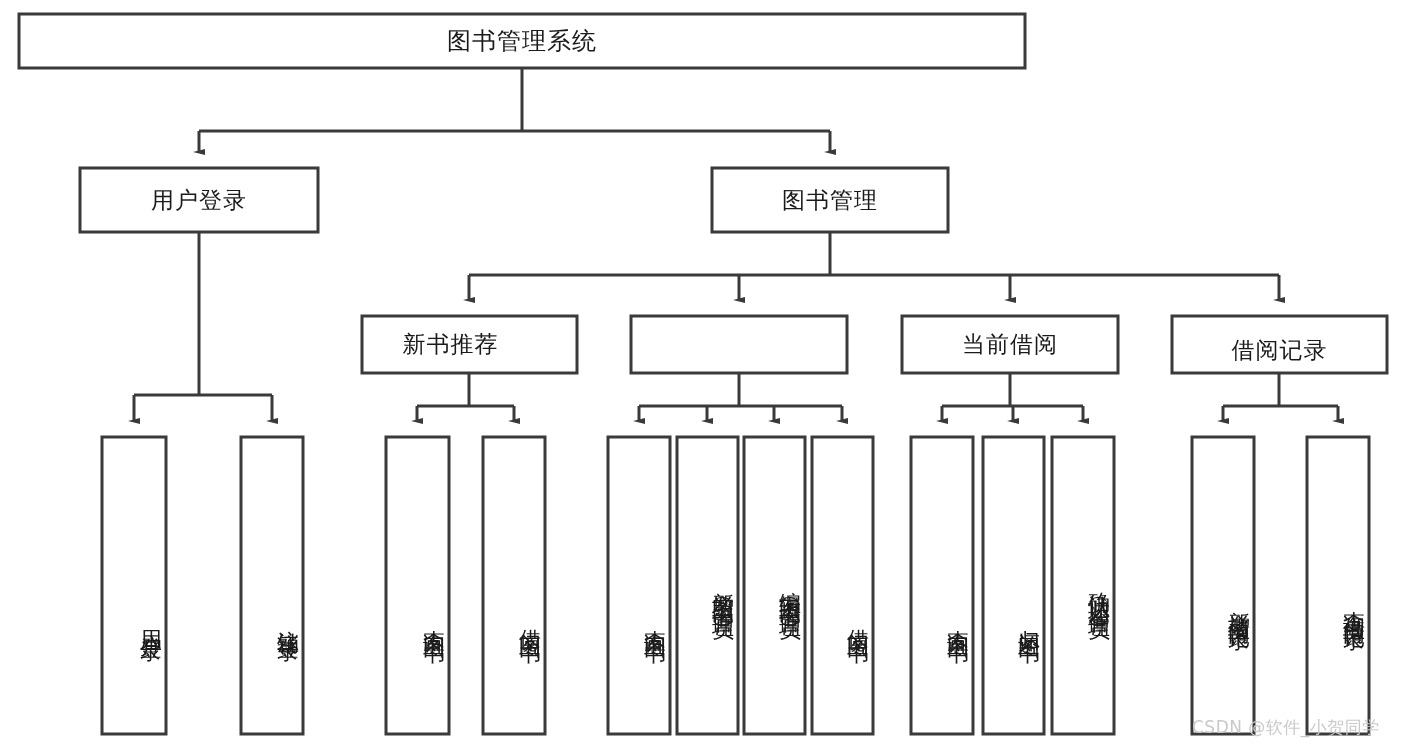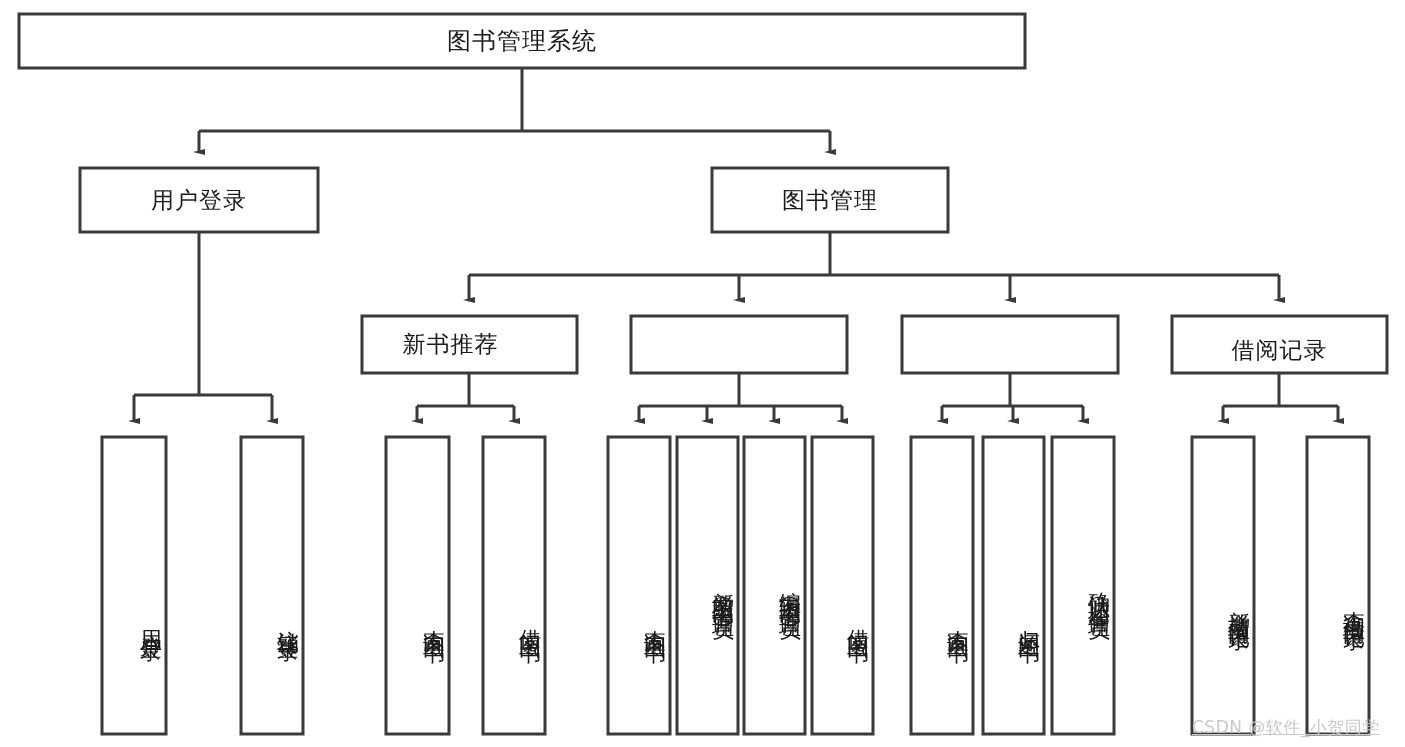--- a/index.html
+++ b/index.html
@@ -168,35 +168,36 @@
       <path class="connector" d="M1338,406 L1338,421" marker-end="url(#arrowhead)"></path>
     </g>
   </svg>
 
   <div class="node-label horizontal title" style="left:19px; top:14px; width:1006px; height:54px;">图书管理系统</div>
 
   <div class="node-label horizontal" style="left:80px; top:168px; width:238px; height:64px;">用户登录</div>
   <div class="node-label horizontal" style="left:712px; top:168px; width:236px; height:64px;">图书管理</div>
 
   <div class="node-label horizontal" style="left:362px; top:316px; width:177px; height:57px;">新书推荐</div>
+  <div class="node-label horizontal" style="left:902px; top:316px; width:216px; height:57px;">当前借阅</div>
   <div class="node-label horizontal" style="left:1172px; top:316px; width:215px; height:68px;">借阅记录</div>
 
   <div class="node-label vertical" style="left:102px; top:500px; width:64px; height:234px;">用户登录</div>
   <div class="node-label vertical" style="left:241px; top:500px; width:62px; height:234px;">注销登录</div>
 
   <div class="node-label vertical" style="left:386px; top:500px; width:63px; height:234px;">查询图书</div>
   <div class="node-label vertical" style="left:483px; top:500px; width:62px; height:234px;">借阅图书</div>
 
   <div class="node-label vertical" style="left:608px; top:500px; width:62px; height:234px;">查询图书</div>
   <div class="node-label vertical" style="left:677px; top:443px; width:61px; height:291px;">新增图书（管理员）</div>
   <div class="node-label vertical" style="left:744px; top:443px; width:61px; height:291px;">编辑图书（管理员）</div>
   <div class="node-label vertical" style="left:812px; top:500px; width:61px; height:234px;">借阅图书</div>
 
   <div class="node-label vertical" style="left:911px; top:500px; width:62px; height:234px;">查询图书</div>
   <div class="node-label vertical" style="left:983px; top:500px; width:61px; height:234px;">归还图书</div>
   <div class="node-label vertical" style="left:1052px; top:443px; width:62px; height:291px;">确认归还（管理员）</div>
 
   <div class="node-label vertical" style="left:1192px; top:470px; width:62px; height:264px;">新增借阅记录</div>
   <div class="node-label vertical" style="left:1307px; top:470px; width:62px; height:264px;">查询借阅记录</div>
 
-  <div class="watermark" style="left:1192px; top:716px;text-decoration:underline;">CSDN @软件_小贺同学</div>
+  <div class="watermark" style="left:1192px; top:716px;">CSDN @软件_小贺同学</div>
 
 </div>
 
 </body></html>

